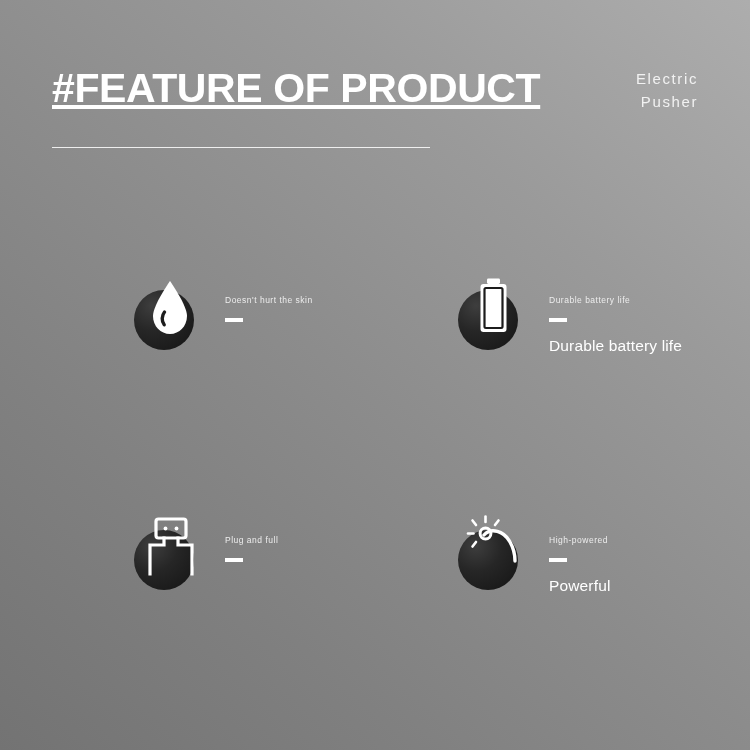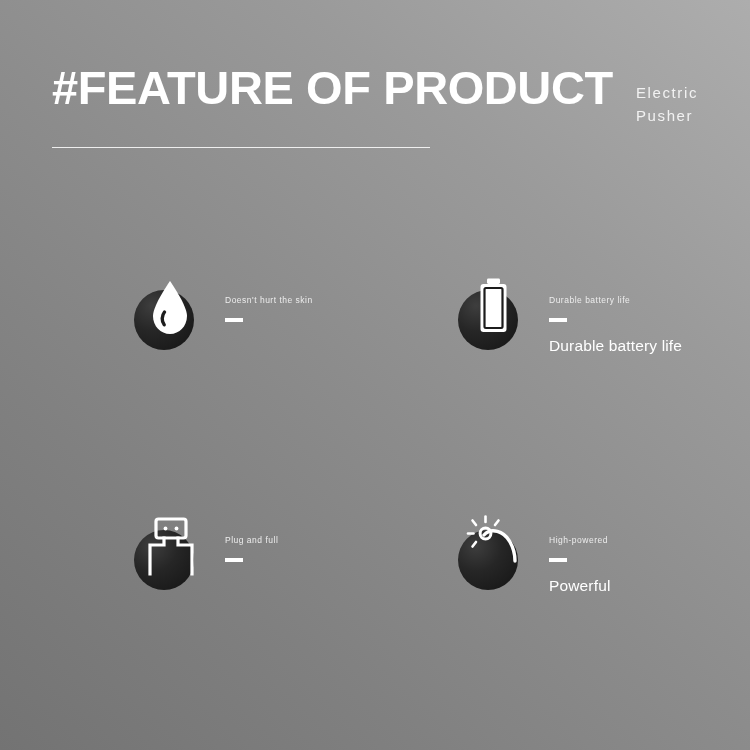--- a/index.html
+++ b/index.html
@@ -17,37 +17,38 @@
       linear-gradient(221deg, #adadad 0%, #9a9a9a 28%, #8c8c8c 52%, #808080 74%, #737373 100%);
   }
 
   
   .header {
     position:absolute;
     left:52px; top:62px;
     width:646px;
   }
   .title {
-    font-size:47px;
+    font-size:41px;
     font-weight:bold;
     color:#ffffff;
     letter-spacing:-0.4px;
     line-height:52px;
     white-space:nowrap;
+    text-decoration:underline;
   }
   .rule {
     position:absolute;
     left:0; top:85px;
     width:378px; height:1px;
     background:rgba(255,255,255,0.85);
   }
   .brand {
     position:absolute;
-    right:0; top:19px;
-    text-align:left;
+    right:0; top:5px;
+    text-align:right;
     color:#f2f2f2;
     font-size:15px;
     letter-spacing:1.6px;
     line-height:23px;
   }
   .brand span { display:block; }
 
   
   .grid {
     position:absolute;

